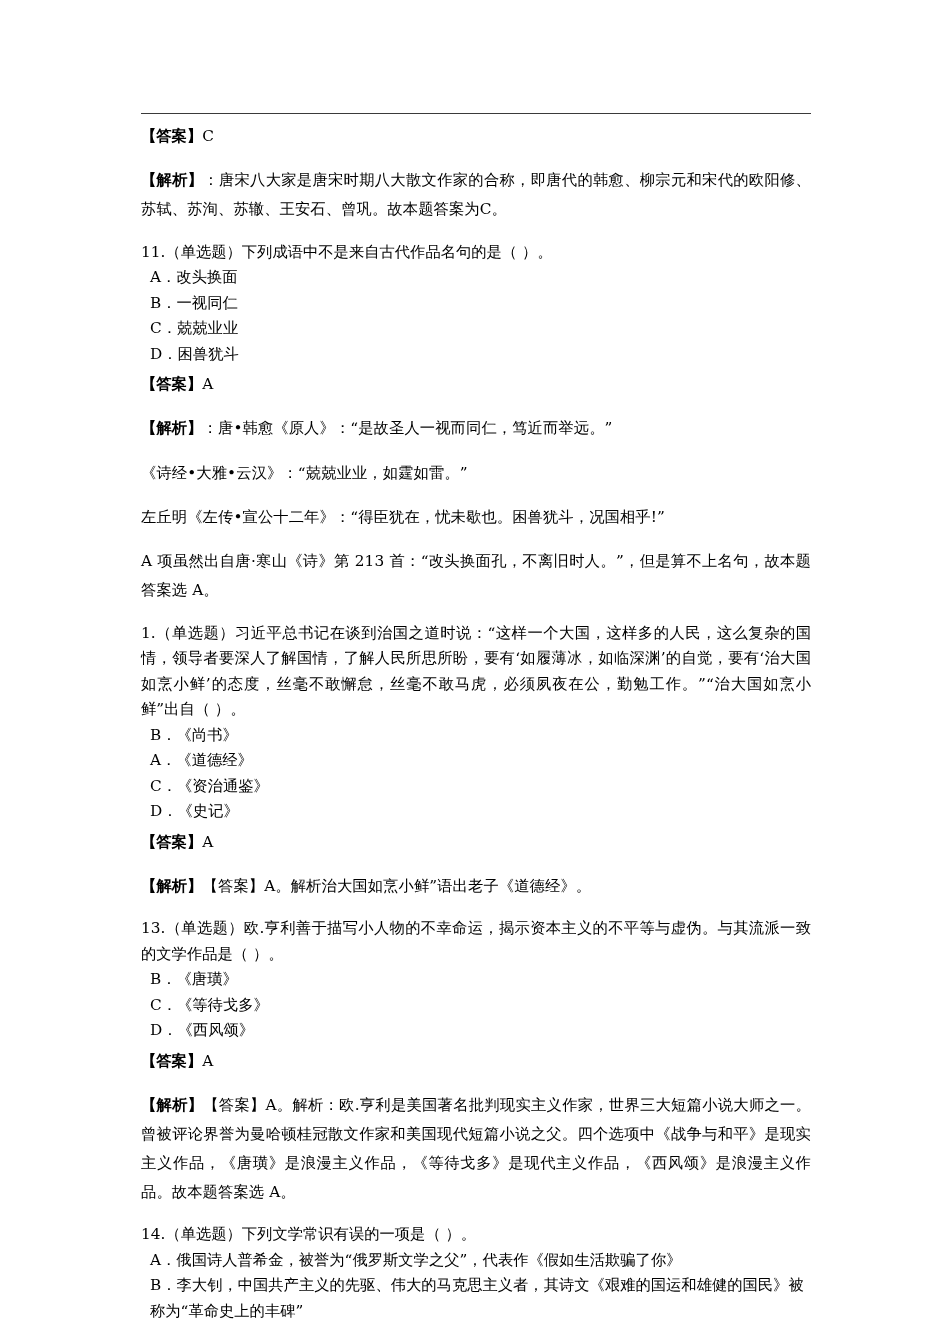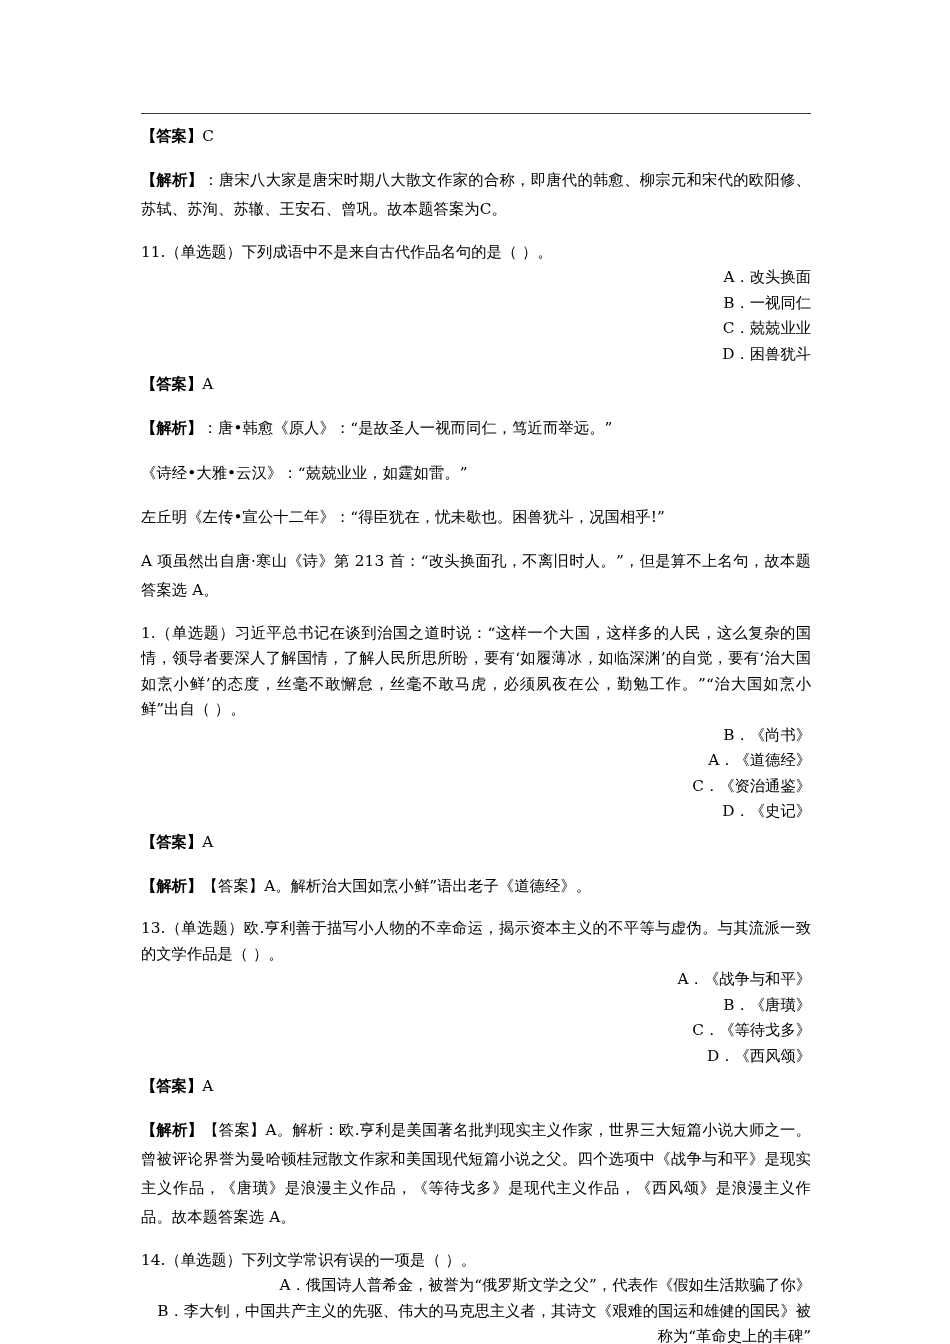--- a/index.html
+++ b/index.html
@@ -58,21 +58,20 @@
     text-align: justify;
     text-justify: inter-ideograph;
     word-break: break-all;
     margin: 0;
   }
   .opt {
     font-size: 15.3px;
     line-height: 25.5px;
     margin: 0;
     padding-left: 9px;
-    text-align: right;
   }
   .spacer-sm { height: 3px; }
 </style>
 </head>
 <body>
 
 <div class="page">
 
   <div class="content">
 
@@ -111,21 +110,20 @@
 
     <div class="spacer-sm"></div>
 
     <p class="ans-line"><span class="lead">【答案】</span><span>A</span></p>
 
     <p class="line"><span class="lead">【解析】</span><span>【答案】A。解析治大国如烹小鲜”语出老子《道德经》。</span></p>
 
     <p class="qline"><span>13.</span><span>（单选题）欧.亨利善于描写小人物的不幸命运，揭示资本主义的不平等与虚伪。与其流派一致的文学作品是（  ）。</span></p>
 
     <div>
-      <p class="opt">A．《战争与和平》</p>
       <p class="opt">B．《唐璜》</p>
       <p class="opt">C．《等待戈多》</p>
       <p class="opt">D．《西风颂》</p>
     </div>
 
     <div class="spacer-sm"></div>
 
     <p class="ans-line"><span class="lead">【答案】</span><span>A</span></p>
 
     <p class="line"><span class="lead">【解析】</span><span>【答案】A。解析：欧.亨利是美国著名批判现实主义作家，世界三大短篇小说大师之一。曾被评论界誉为曼哈顿桂冠散文作家和美国现代短篇小说之父。四个选项中《战争与和平》是现实主义作品，《唐璜》是浪漫主义作品，《等待戈多》是现代主义作品，《西风颂》是浪漫主义作品。故本题答案选 A。</span></p>

